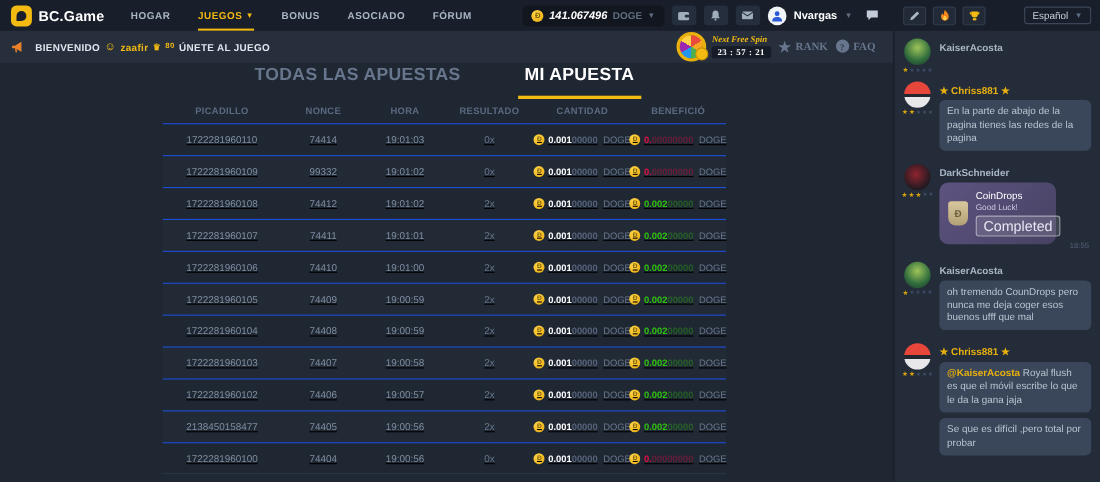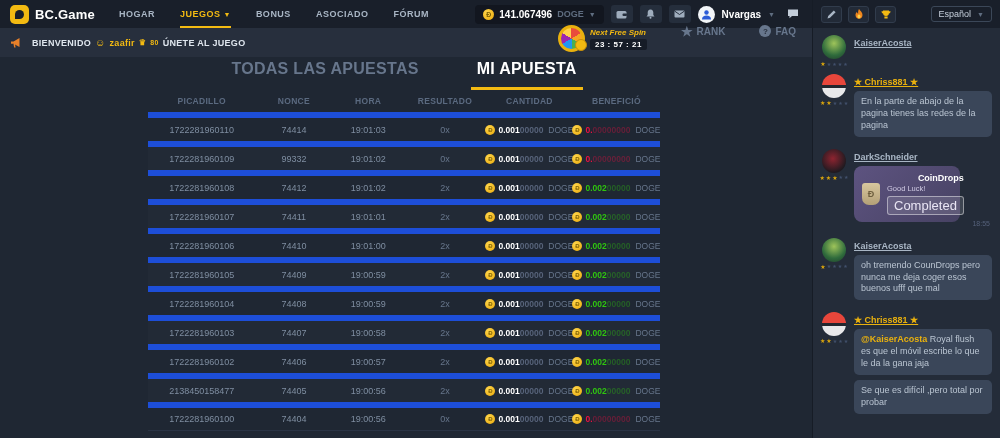--- a/index.html
+++ b/index.html
@@ -14,54 +14,54 @@
   .logo-mark { width:19px; height:19px; background:#f3ba12; border-radius:5px; position:relative; margin-right:6px; }
   .logo-mark:after { content:""; position:absolute; left:5px; top:5px; width:9px; height:9px; background:#191f2a; border-radius:50% 50% 50% 0; }
   .logo-text { color:#fff; font-weight:bold; font-size:13px; letter-spacing:.2px; margin-right:24px; }
   .menu { display:flex; gap:25px; height:28px; align-items:stretch; }
   .menu-item { color:#a9b6c5; font-size:9px; font-weight:bold; letter-spacing:.5px; display:flex; align-items:center; border-bottom:2px solid transparent; padding-top:2px; cursor:pointer; }
   .menu-item.active { color:#f3ba12; border-bottom-color:#f3ba12; }
   .menu-caret { font-size:7px; margin-left:3px; }
   .nav-right { margin-left:auto; display:flex; align-items:center; gap:7px; }
   .balance { background:#12161f; border-radius:4px; display:flex; align-items:center; gap:5px; padding:4px 8px; cursor:pointer; }
   .coin { width:11px; height:11px; border-radius:50%; background:radial-gradient(circle at 35% 30%, #ffd54a, #e9a90b); color:#7c5f03; font-size:7px; font-weight:bold; display:flex; align-items:center; justify-content:center; flex:none; }
-  .balance-amount { color:#fff; font-size:10px; font-weight:bold; }
+  .balance-amount { color:#fff; font-size:10px; font-weight:bold;font-style:italic; }
   .balance-cur { color:#5f6d80; font-size:9px; font-weight:bold; }
   .caret { color:#5f6d80; font-size:7px; }
   .icon-btn { width:22px; height:18px; background:#252e3c; border-radius:3px; display:flex; align-items:center; justify-content:center; cursor:pointer; }
   .avatar-user { width:17px; height:17px; border-radius:50%; background:#f2f5f8; display:flex; align-items:center; justify-content:center; cursor:pointer; }
   .user-name { color:#fff; font-size:10px; font-weight:bold; cursor:pointer; }
 
   .announce { height:29px; background:#272f3d; display:flex; align-items:center; padding:0 10px; position:relative; }
   .ann-text { font-size:9px; font-weight:bold; color:#dfe6ee; display:flex; gap:4px; align-items:center; margin-left:9px; letter-spacing:.3px; }
   .ann-face { color:#f3ba12; font-size:10px; }
   .ann-user { color:#f3ba12; }
   .ann-medal { color:#f3ba12; font-size:8px; }
   .ann-badge { color:#f3ba12; font-size:7px; font-weight:bold; }
-  .ann-right { position:absolute; right:16px; top:-3px; display:flex; align-items:flex-start; gap:34px; height:34px; }
+  .ann-right { position:absolute; right:16px; top:-3px; display:flex; align-items:center; gap:7px; height:34px;font-family:Liberation Serif, serif; }
   .spin { display:flex; align-items:center; gap:5px; cursor:pointer; }
   .wheel { width:27px; height:27px; border-radius:50%; border:3px solid #e9b10e; position:relative; flex:none;
     background:conic-gradient(#e94c3c 0 60deg,#f5a623 60deg 120deg,#4caf50 120deg 180deg,#2196f3 180deg 240deg,#9c27b0 240deg 300deg,#ffd24a 300deg 360deg); }
   .wheel:after { content:""; position:absolute; right:-5px; bottom:-2px; width:10px; height:10px; border-radius:50%; background:#f3ba12; border:1px solid #c78f08; }
   .spin-col { display:flex; flex-direction:column; gap:2px; }
   .spin-label { color:#f3ba12; font-size:8px; font-weight:bold; font-style:italic; }
   .spin-timer { background:#161c27; color:#fff; font-size:8px; font-weight:bold; padding:1px 5px; border-radius:2px; letter-spacing:.5px; align-self:flex-start; }
   .rank, .faq { display:flex; align-items:center; gap:4px; color:#67768c; font-size:10px; font-weight:bold; cursor:pointer; }
   .rank-star { font-size:13px; color:#67768c; line-height:1; }
   .faq-circle { width:12px; height:12px; border-radius:50%; background:#67768c; color:#272f3d; font-size:8px; font-weight:bold; display:flex; align-items:center; justify-content:center; }
 
   .tabbar { position:absolute; top:57px; left:148px; width:512px; height:33px; display:flex; justify-content:center; gap:46px; align-items:flex-end; }
   .tab { font-size:16px; font-weight:bold; color:#67768c; padding:0 6px 9px; border-bottom:3px solid transparent; letter-spacing:.3px; cursor:pointer; }
   .tab.active { color:#fff; border-bottom-color:#f3ba12; }
 
   .table { position:absolute; top:90px; left:148px; width:512px; }
   .thead, .trow { display:grid; grid-template-columns:21% 15% 14% 16% 17% 17%; align-items:center; }
   .thead { height:22px; }
   .th { color:#5b6a80; font-size:8.5px; font-weight:bold; text-align:center; letter-spacing:.3px; }
-  .trow { height:29px; border-top:6px solid #1d4ed8; cursor:pointer; }
+  .trow { height:29px; border-top:1px solid #1d4ed8; cursor:pointer;text-decoration:underline; }
   .trow:last-child { border-bottom:1px solid #293344; }
   .trow.alt { background:rgba(255,255,255,.015); }
   .td { text-align:center; font-size:9px; color:#7f8ea1; }
   .td.result { color:#67768c; }
   .money { display:flex; align-items:center; justify-content:center; gap:3px; font-size:8.5px; }
   .money .coin { width:10px; height:10px; font-size:6px; }
   .m-main { color:#fff; font-weight:bold; }
   .m-rest { color:#57637a; font-weight:bold; }
   .m-cur { color:#67768c; margin-left:2px; }
   .profit.win .m-main { color:#2fc50f; }
@@ -78,28 +78,28 @@
   .msg { display:flex; gap:7px; margin-top:7px; }
   .msg-side { width:26px; flex:none; display:flex; flex-direction:column; align-items:center; gap:2px; }
   .avatar { width:24px; height:24px; border-radius:50%; flex:none; }
   .av-kaiser { background:radial-gradient(circle at 50% 35%, #9ec45a, #2f6b3c 60%, #1d3a2a); }
   .av-chriss { background:linear-gradient(180deg,#e8463b 46%, #23262e 46%, #23262e 58%, #e8e8ea 58%); }
   .av-dark { background:radial-gradient(circle at 45% 40%, #8e2430, #201a20 70%); }
   .stars { display:flex; gap:1px; align-items:center; }
   .star { font-size:6px; color:#d9a40d; line-height:1; }
   .star.off { color:#41506b; font-size:5px; }
   .msg-body { flex:1; min-width:0; }
-  .mname { font-size:9px; font-weight:bold; color:#a9b6c5; margin:3px 0 4px; cursor:pointer;text-decoration:underline; }
+  .mname { font-size:9px; font-weight:bold; color:#a9b6c5; margin:3px 0 4px; cursor:pointer; }
   .mname.vip { color:#e9b10e; }
   .bubble { background:#3a4659; border-radius:5px; padding:5px 7px; font-size:9px; line-height:1.32; color:#bac5d2; margin-bottom:5px; }
   .mention { color:#e9b10e; font-weight:bold; }
   .btime { font-size:7px; color:#55617a; text-align:right; margin:-2px 2px 4px 0; }
   .card { width:106px; background:linear-gradient(135deg,#5d5380,#474263); border-radius:8px; padding:7px 8px; display:flex; gap:7px; align-items:center; cursor:pointer; }
   .bag { width:18px; height:22px; background:linear-gradient(180deg,#d8c79e,#b3a077); border-radius:3px 3px 7px 7px; color:#6e5f3e; font-size:9px; font-weight:bold; display:flex; align-items:center; justify-content:center; flex:none; }
-  .card-title { color:#fff; font-weight:bold; font-size:9px;text-align:right; }
+  .card-title { color:#fff; font-weight:normal; font-size:9px; }
   .card-sub { color:#cfc9e2; font-size:7.5px; margin:1px 0 3px; }
   .card-btn { display:inline-block; border:1px solid rgba(255,255,255,.45); background:rgba(255,255,255,.12); color:#e9e5f4; font-size:13px; padding:1px 6px; border-radius:3px; cursor:pointer; }
   svg { display:block; }
 </style>
 </head>
 <body>
 
 <div class="main">
 
   <div class="navbar">

